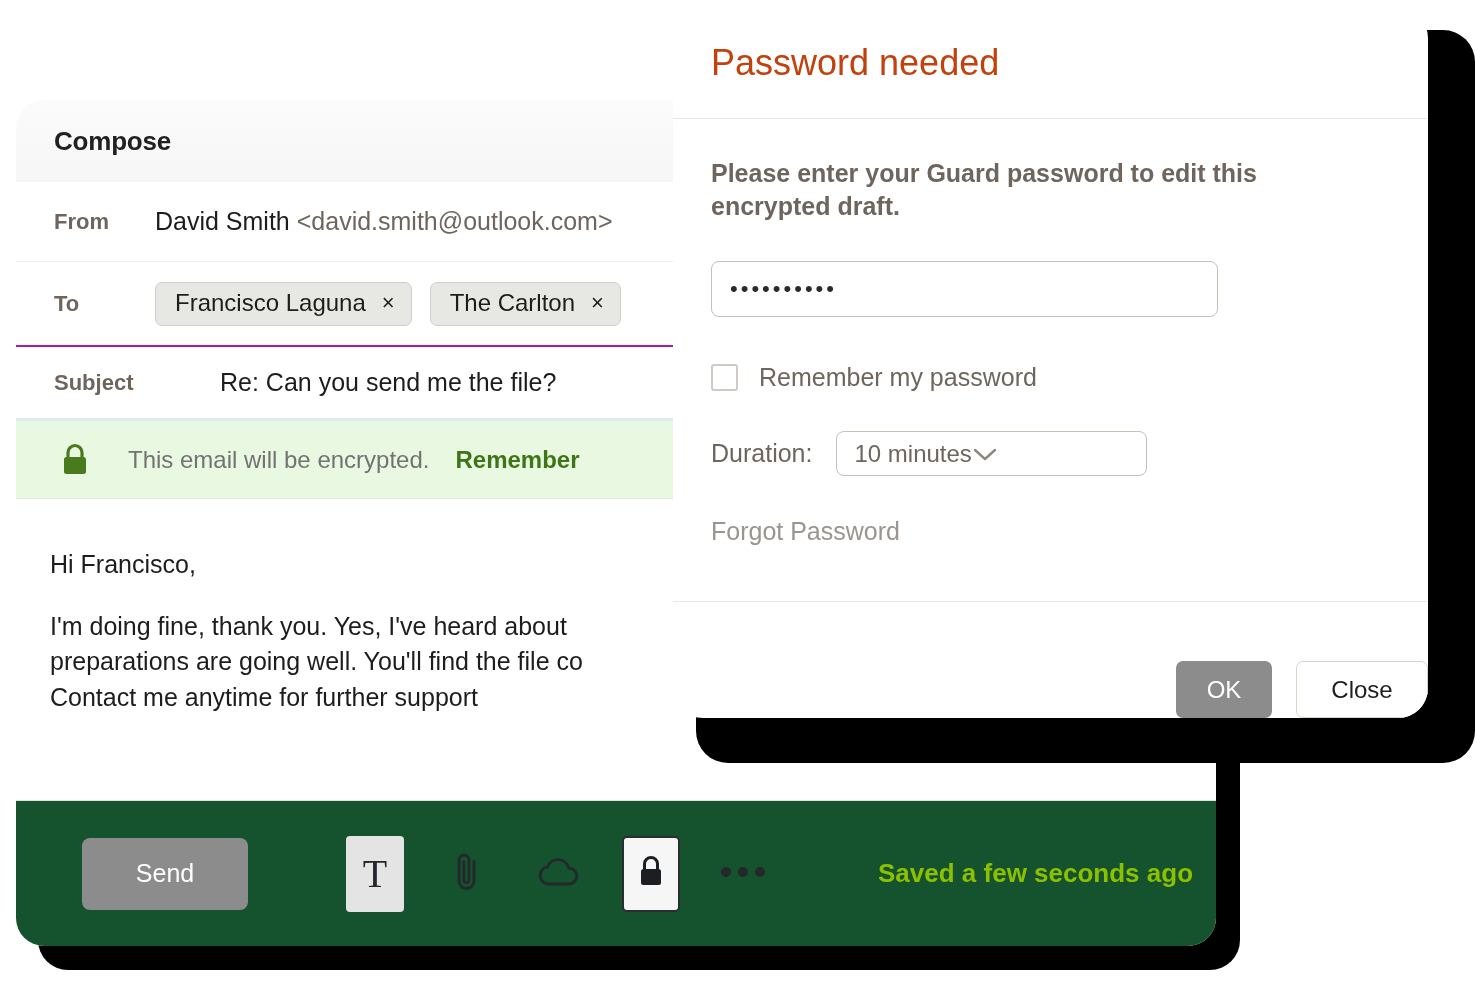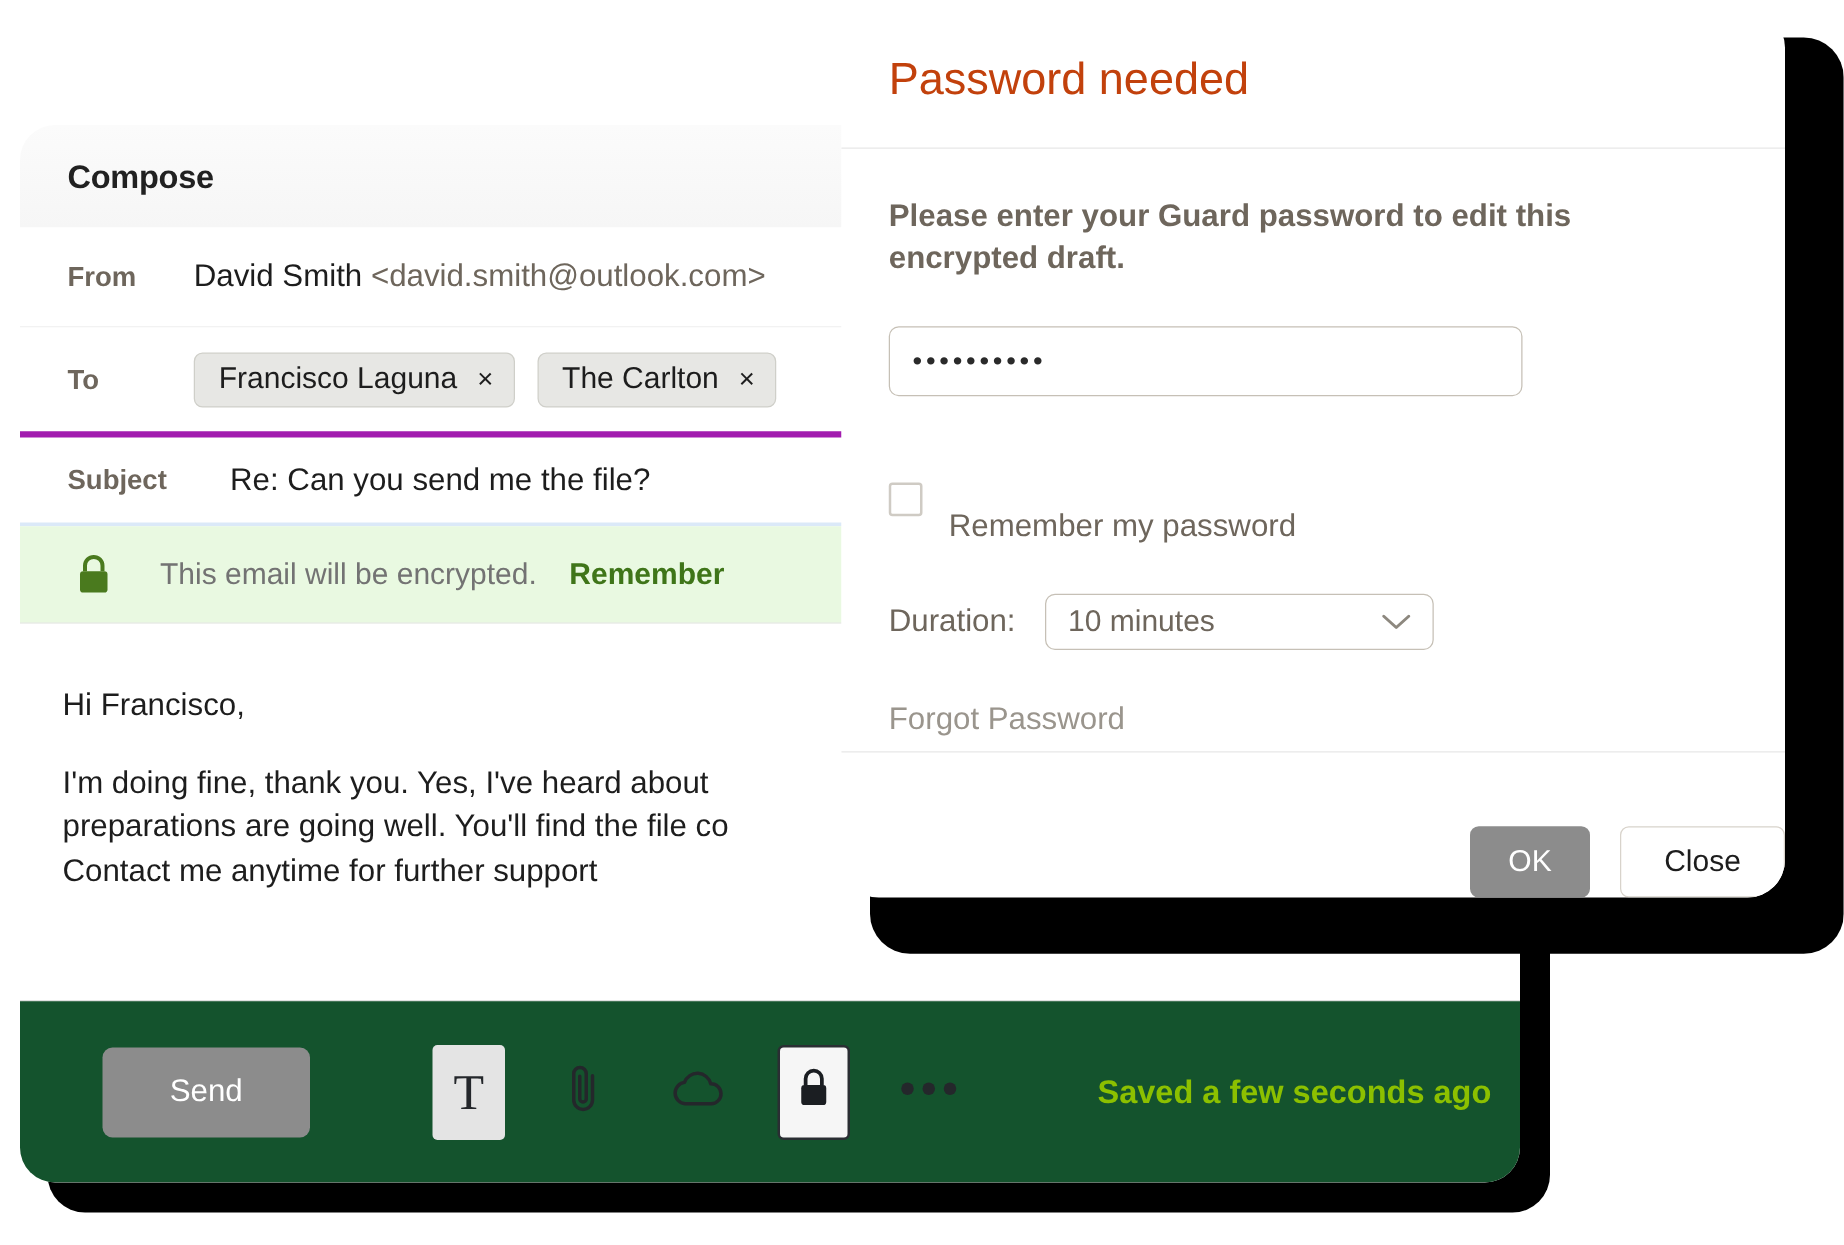--- a/index.html
+++ b/index.html
@@ -69,23 +69,24 @@
     background: #ffffff;
     padding: 0 0 0 38px;
     flex: none;
   }
 
   .row-from { height: 80px; border-bottom: 1px solid #eeeeee; }
   .row-to   { height: 83px; }
 
   .row-subject {
     height: 76px;
-    border-top: 5px solid #a21caf;
+    border-top: 2px solid #a21caf;
     border-bottom: 3px solid #dbe9f8;
     background: #ffffff;
+    gap: 36px;
   }
 
   .field-label {
     font-size: 22px;
     font-weight: bold;
     color: #6e665c;
     flex: none;
   }
   .lbl-from    { width: 101px; }
   .lbl-to      { width: 101px; }
@@ -313,42 +314,41 @@
     height: 27px;
     border: 2px solid #cfcbc4;
     border-radius: 3px;
     background: #ffffff;
     cursor: pointer;
     flex: none;
   }
   .remember-label {
     font-size: 25px;
     color: #6e665c;
-    margin-top: 44px;
   }
 
   .duration-row {
     margin-top: 39px;
     display: flex;
     align-items: center;
     gap: 24px;
   }
   .duration-label {
     font-size: 25px;
     color: #6e665c;
   }
   .select-box {
     width: 311px;
     height: 45px;
     border: 1px solid #c6c0b6;
     border-radius: 8px;
     background: #ffffff;
     display: flex;
     align-items: center;
-    justify-content: space-between;
+    justify-content: flex-start;
     padding: 0 16px 0 17px;
     font-size: 24px;
     color: #6e665c;
     cursor: pointer;
   }
 
   .forgot-link {
     margin-top: 41px;
     font-size: 25px;
     color: #9a958d;

